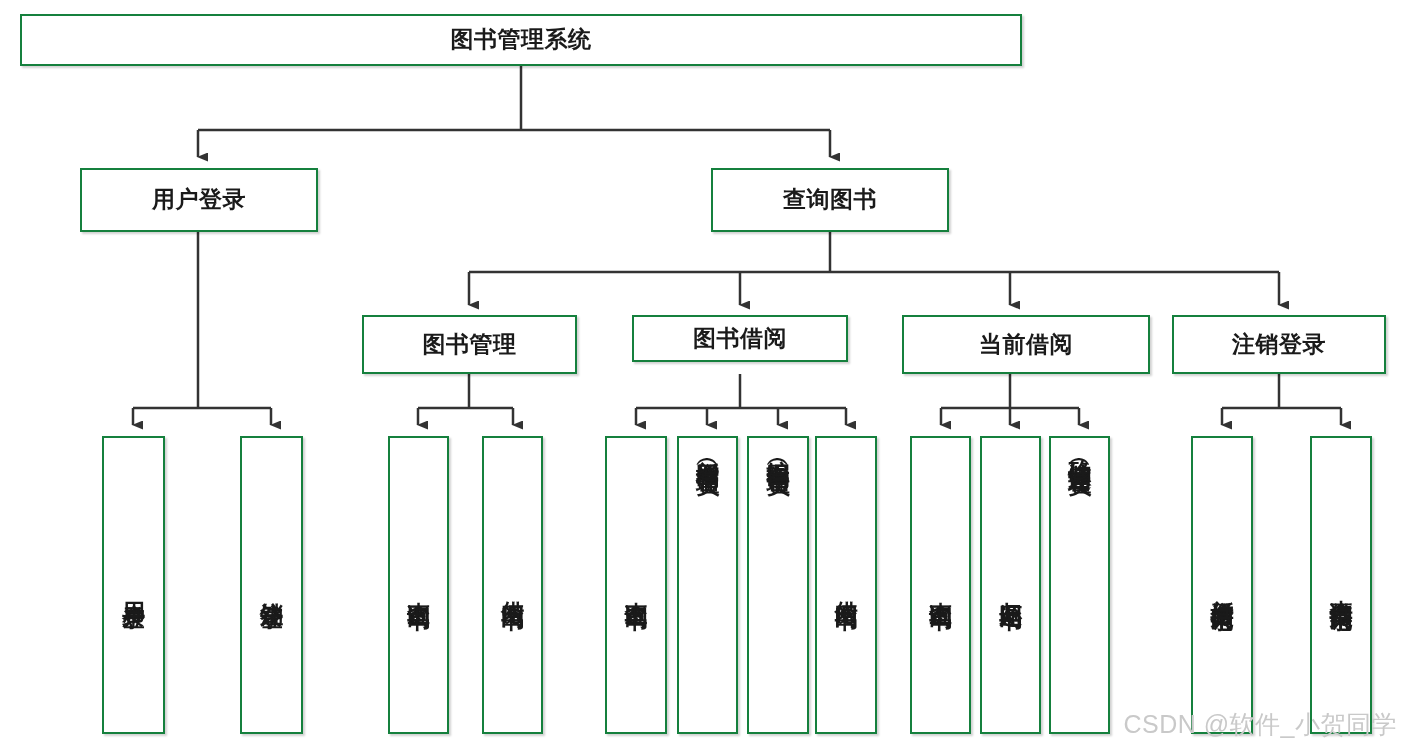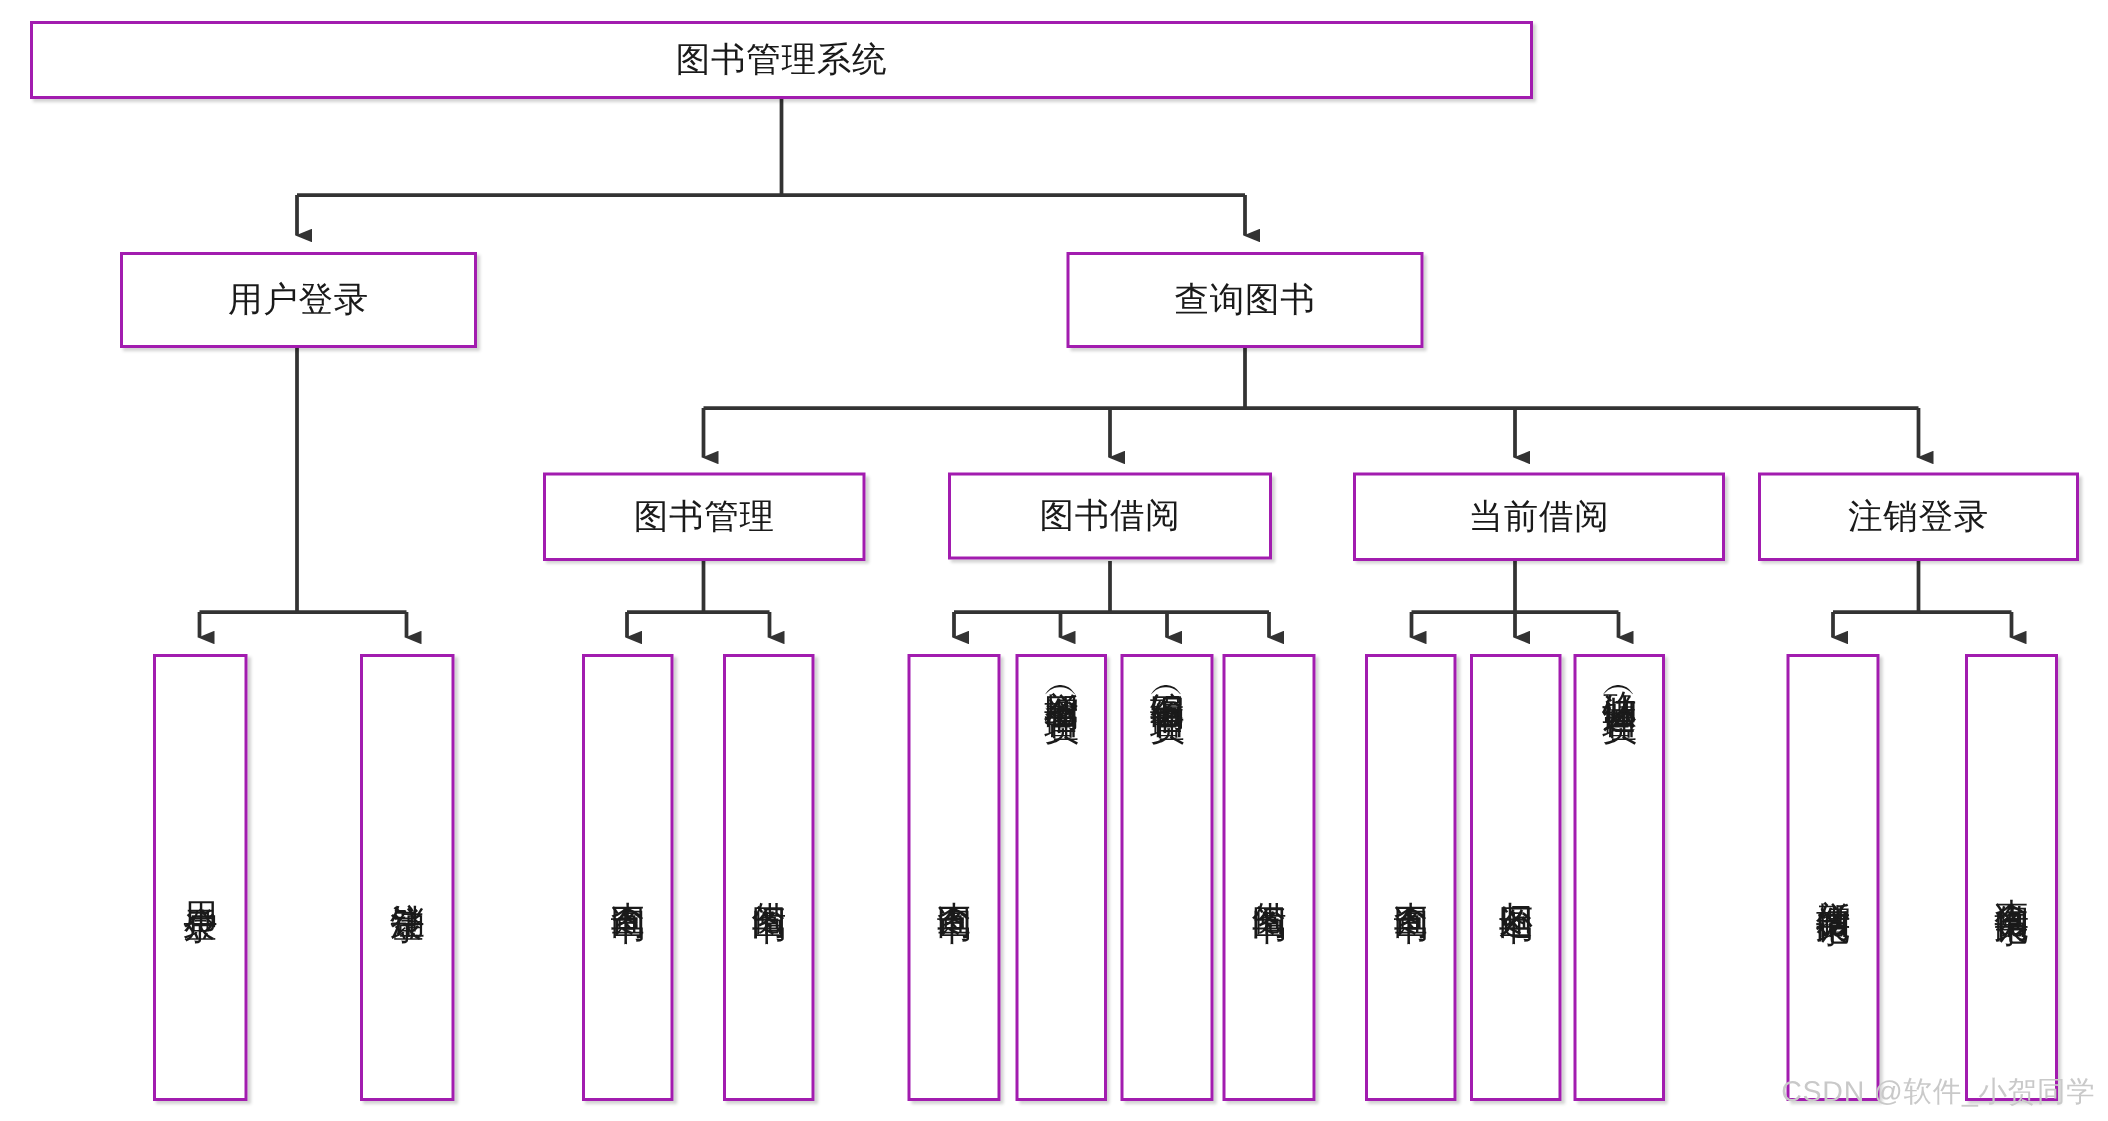--- a/index.html
+++ b/index.html
@@ -21,26 +21,27 @@
   svg.diagram-canvas {
     position: absolute;
     left: 0;
     top: 0;
     width: 1405px;
     height: 747px;
   }
   .node-box {
     position: absolute;
     box-sizing: border-box;
-    border: 2px solid #a21caf;
+    border: 2px solid #15803d;
     background: #ffffff;
     display: flex;
     align-items: center;
     justify-content: center;
     box-shadow: 2px 2px 2px rgba(0,0,0,0.18);
+    font-weight: bold;
   }
   .node-label-h {
     font-size: 23px;
     color: #1a1a1a;
     line-height: 1.1;
     letter-spacing: 0.5px;
     white-space: nowrap;
   }
   .node-box.vertical {
     align-items: flex-start;
@@ -57,21 +58,21 @@
     white-space: nowrap;
     display: block;
   }
   .node-box.vertical.centered {
     align-items: center;
   }
   .watermark {
     position: absolute;
     right: 8px;
     bottom: 6px;
-    font-size: 19px;
+    font-size: 25px;
     color: #c9c9c9;
     letter-spacing: 0.5px;
     white-space: nowrap;
     user-select: none;
   }
 </style>
 </head>
 <body>
 
 <div id="diagram-root">
@@ -133,21 +134,21 @@
   <div class="node-box" style="left:80px; top:168px; width:238px; height:64px;">
     <span class="node-label-h">用户登录</span>
   </div>
   <div class="node-box" style="left:711px; top:168px; width:238px; height:64px;">
     <span class="node-label-h">查询图书</span>
   </div>
 
   <div class="node-box" style="left:362px; top:315px; width:215px; height:59px;">
     <span class="node-label-h">图书管理</span>
   </div>
-  <div class="node-box" style="left:632px; top:315px; width:216px; height:58px;">
+  <div class="node-box" style="left:632px; top:315px; width:216px; height:47px;">
     <span class="node-label-h">图书借阅</span>
   </div>
   <div class="node-box" style="left:902px; top:315px; width:248px; height:59px;">
     <span class="node-label-h">当前借阅</span>
   </div>
   <div class="node-box" style="left:1172px; top:315px; width:214px; height:59px;">
     <span class="node-label-h">注销登录</span>
   </div>
 
   <div class="node-box vertical centered" style="left:102px; top:436px; width:63px; height:298px;">

